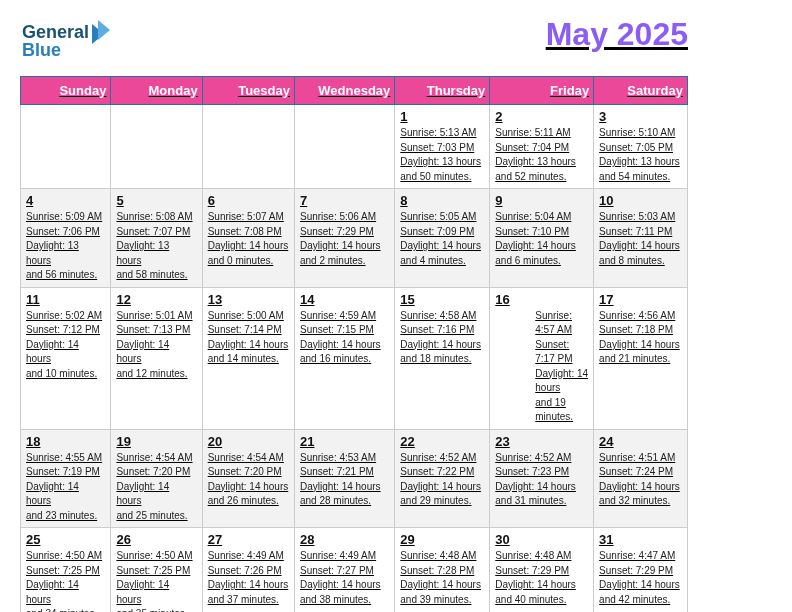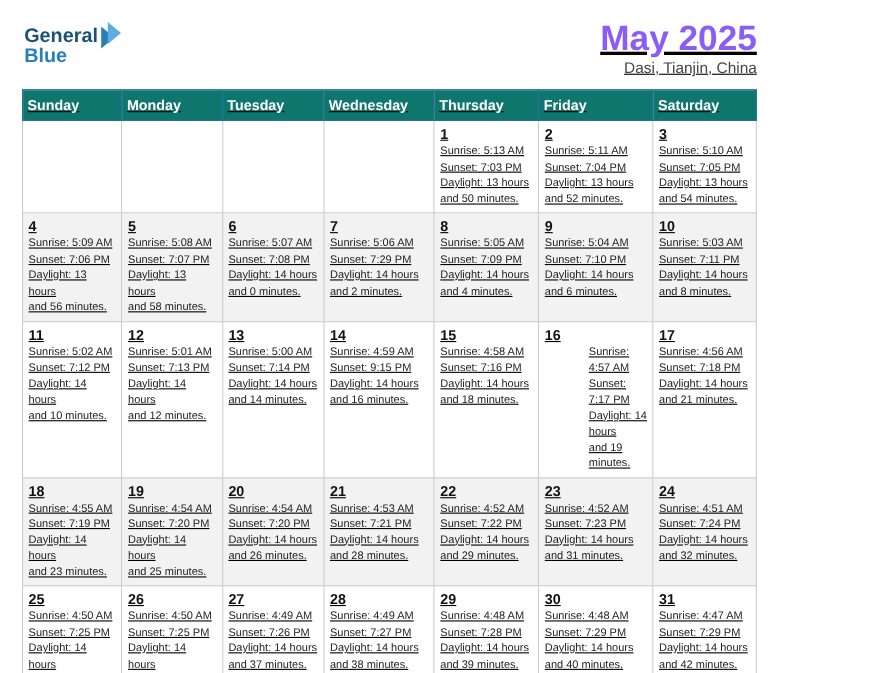--- a/index.html
+++ b/index.html
@@ -36,26 +36,26 @@
     .subtitle {
       font-size: 14px;
       color: #444;
     }
     .calendar {
       width: 100%;
       border-collapse: collapse;
       border: 1px solid #ccc;
     }
     .calendar th {
-      background: #0f766e;
+      background: #ec4899;
       color: #fff;
       font-size: 13px;
       font-weight: bold;
       padding: 6px 4px;
-      text-align: left;
+      text-align: right;
       border: 1px solid #2471a3;
     }
     .calendar td {
       vertical-align: top;
       border: 1px solid #ccc;
       padding: 4px 5px;
       width: 113px;
       min-height: 80px;
       background: #fff;
       font-size: 10.5px;
@@ -98,21 +98,20 @@
         <svg width="90" height="44" viewBox="0 0 90 44">
           <text x="2" y="22" font-family="Arial" font-size="18" font-weight="bold" fill="#1a5276">General</text>
           <text x="2" y="40" font-family="Arial" font-size="18" font-weight="bold" fill="#2980b9">Blue</text>
           <polygon points="72,8 84,18 72,28" fill="#2980b9"></polygon>
           <polygon points="78,4 90,14 78,24" fill="#5dade2"></polygon>
         </svg>
       </div>
     </div>
     <div class="title-block">
       <div class="main-title">May 2025</div>
-      <div class="subtitle">Dasi, Tianjin, China</div>
     </div>
   </div>
 
   <table class="calendar">
     <thead>
       <tr>
       <th>Sunday</th>
           <th>Monday</th>
           <th>Tuesday</th>
           <th>Wednesday</th>
@@ -218,21 +217,21 @@
           <td>
             <span class="day-num">13</span>
             <div class="day-detail" style="white-space: pre-line;">Sunrise: 5:00 AM
 Sunset: 7:14 PM
 Daylight: 14 hours
 and 14 minutes.</div>
           </td>
           <td>
             <span class="day-num">14</span>
             <div class="day-detail" style="white-space: pre-line;">Sunrise: 4:59 AM
-Sunset: 9:15 PM
+Sunset: 7:15 PM
 Daylight: 14 hours
 and 16 minutes.</div>
           </td>
           <td>
             <span class="day-num">15</span>
             <div class="day-detail" style="white-space: pre-line;">Sunrise: 4:58 AM
 Sunset: 7:16 PM
 Daylight: 14 hours
 and 18 minutes.</div>
           </td>

